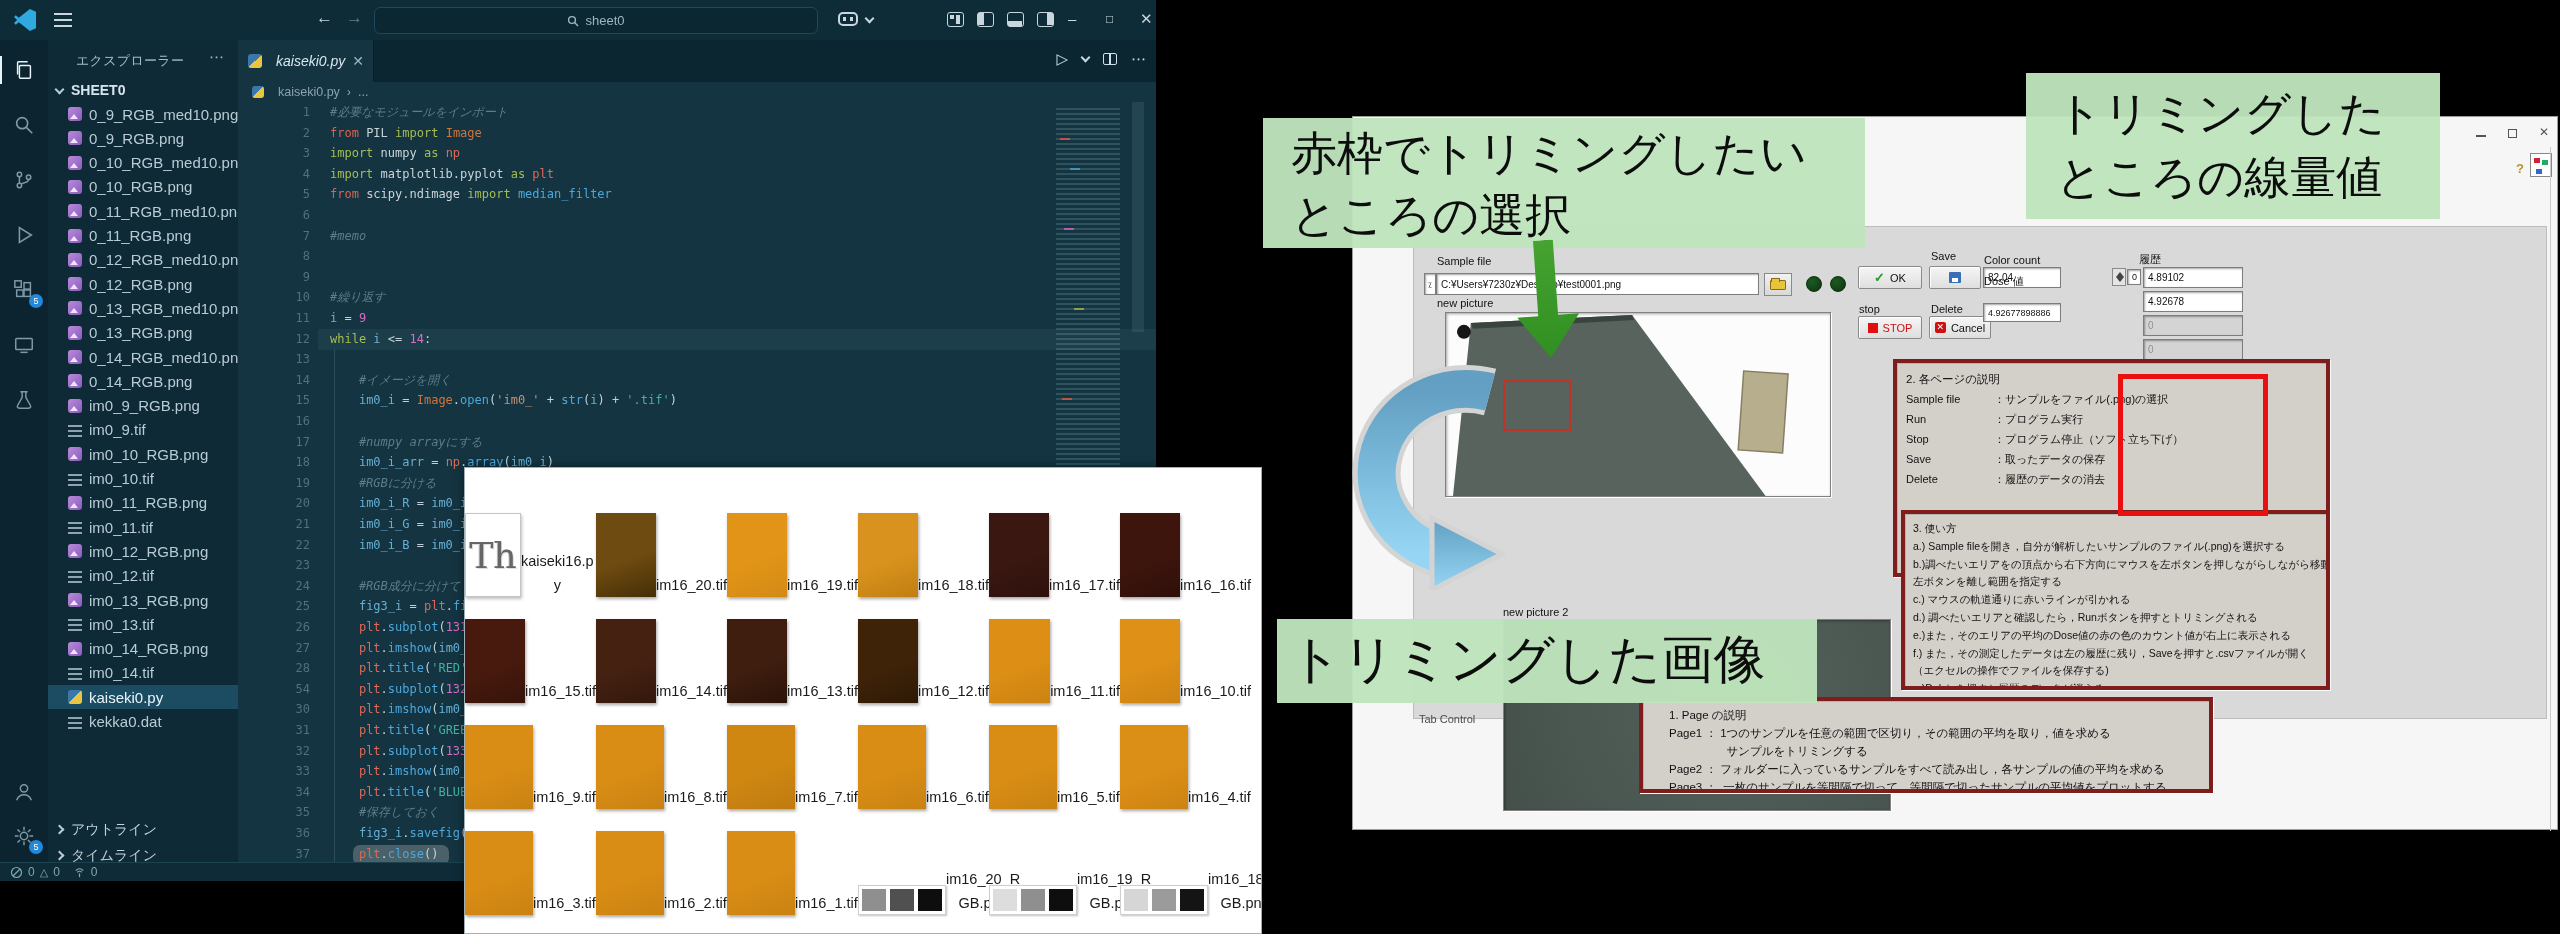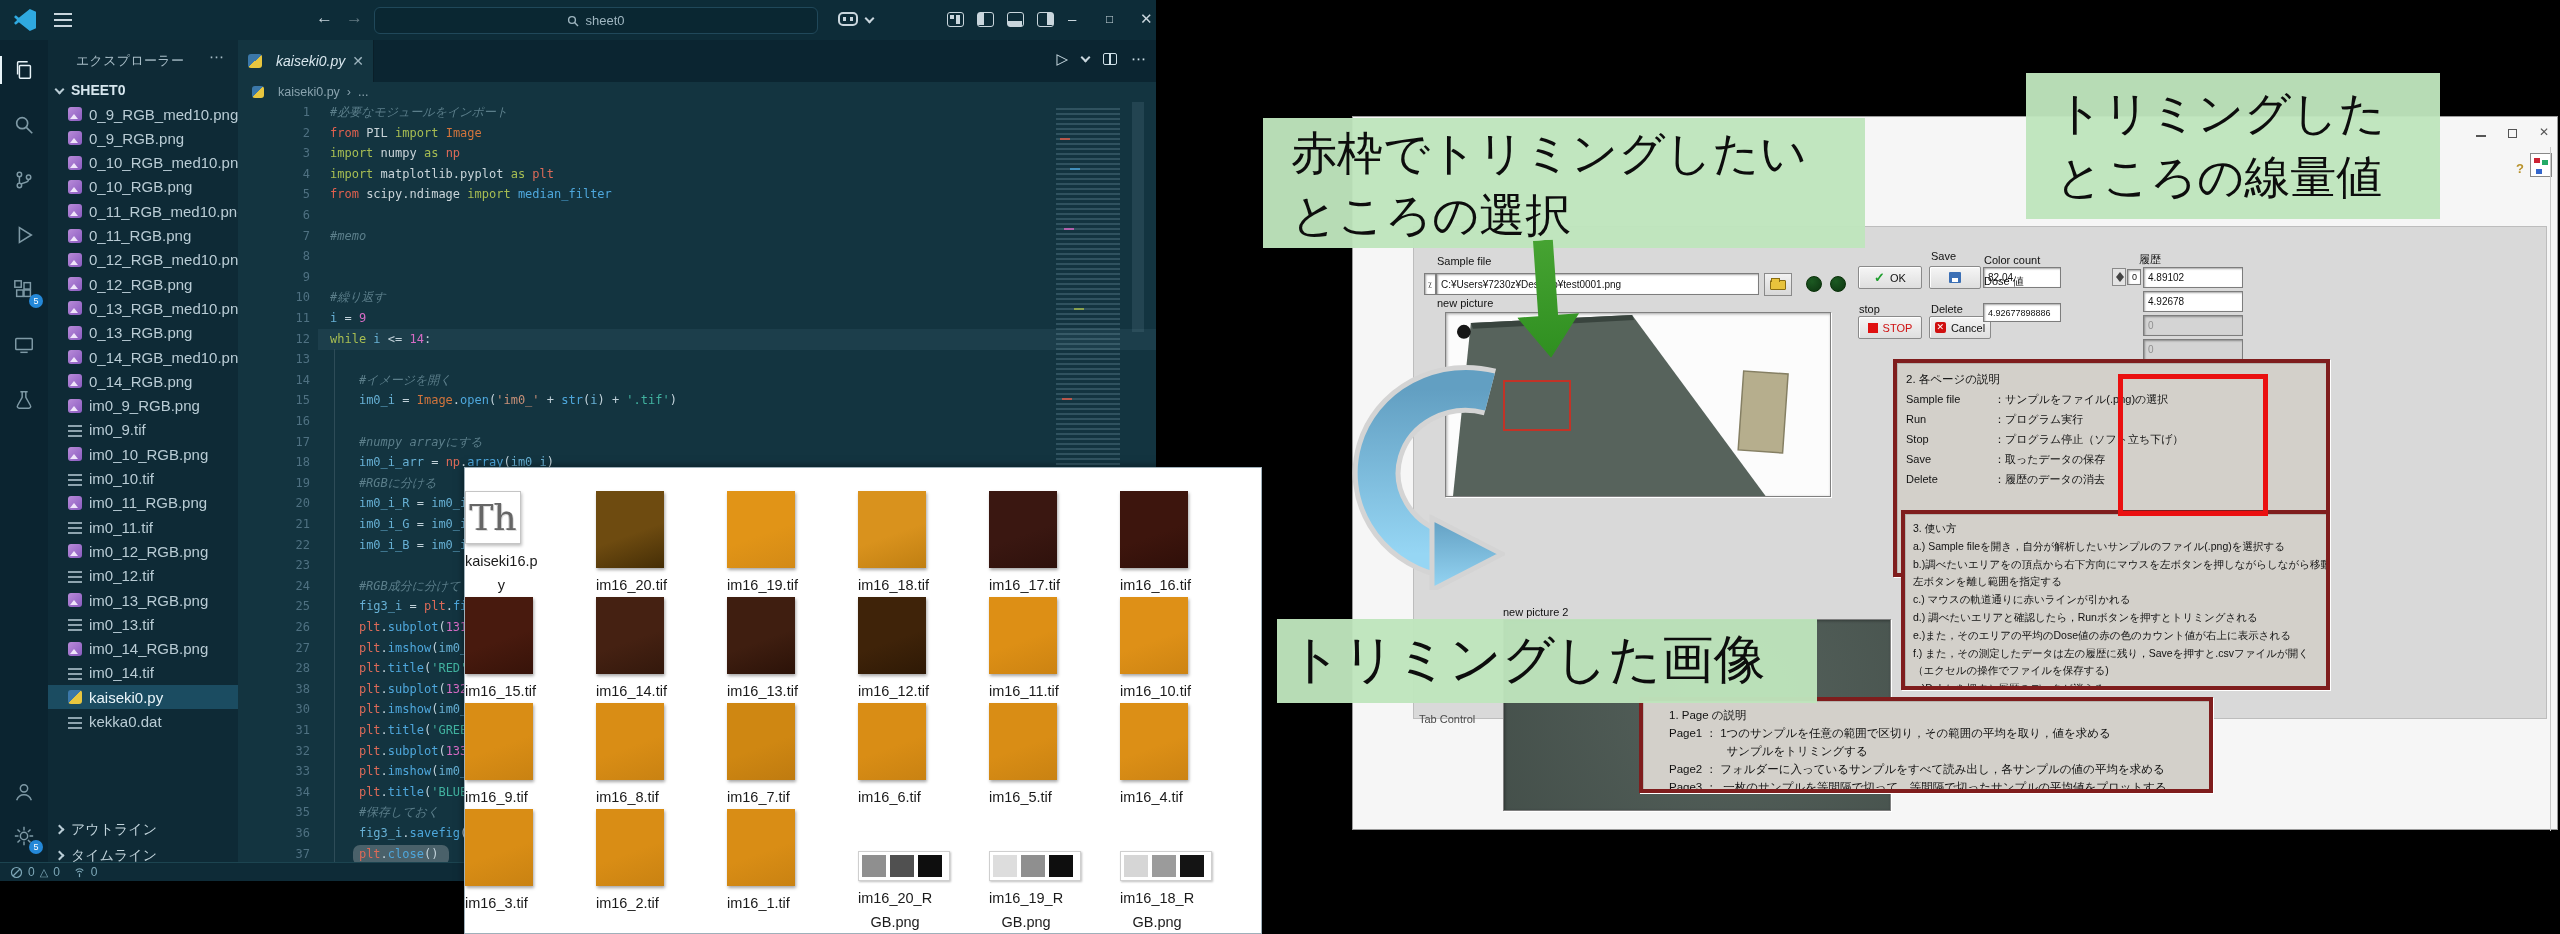--- a/index.html
+++ b/index.html
@@ -100,21 +100,21 @@
   .spin:after{content:"";position:absolute;left:3px;bottom:3px;border-left:4px solid transparent;border-right:4px solid transparent;border-top:5px solid #444}
   .stopsq{width:10px;height:10px;background:#e01010}
   .cancelsq{width:11px;height:11px;background:#d01010;color:#fff;font-size:9px;line-height:11px;text-align:center;border-radius:2px}
   .savesq{width:12px;height:11px;background:#3b6fb5;position:relative;border-radius:1px}
   .savesq:before{content:"";position:absolute;left:3px;bottom:1px;width:6px;height:4px;background:#fff}
   .okcheck{color:#1f9e2e;font-weight:bold;font-size:13px}
 
   
   .filepanel{position:absolute;left:464px;top:467px;width:798px;height:467px;background:#fff;border:1px solid #9fb0ba;box-shadow:0 0 8px rgba(0,0,0,.5);z-index:3;overflow:hidden}
   .fgrid{position:absolute;left:0;top:23px;display:grid;grid-template-columns:repeat(6,131px);grid-auto-rows:106px}
-  .fcell{display:flex;flex-direction:column;align-items:flex-start}
+  .fcell{display:flex;flex-direction:row;align-items:flex-end}
   .tile{width:68px;height:84px;box-shadow:1px 2px 3px rgba(0,0,0,.35)}
   .pythumb{width:56px;height:84px;background:#fff;border:1px solid #c5c5c5;box-shadow:1px 2px 3px rgba(0,0,0,.25);display:flex;align-items:center;justify-content:center}
   .pythumb span{font-family:"DejaVu Serif",serif;font-size:36px;color:#666;text-shadow:1px 1px 0 #ddd,-1px 0 0 #bbb}
   .strip{width:92px;height:30px;background:#fff;border:1px solid #cfcfcf;box-shadow:1px 1px 2px rgba(0,0,0,.25);display:flex;gap:4px;padding:3px;margin-top:42px}
   .strip i{width:24px;height:22px;display:block}
   .flabel{margin-top:5px;font-size:14.5px;color:#1a1a1a;text-align:center;line-height:24px}
 
   
   .greenbox{position:absolute;background:rgba(190,229,188,.96);color:#0d0d0d;z-index:4}
   .greenbox .l{display:block}
@@ -393,21 +393,21 @@
           <div class="cline" style="top: 370.8px;"><span class="lnum">19</span><span class="ltoks"><span class="tk-cm">    #RGBに分ける</span></span></div>
           <div class="cline" style="top: 391.4px;"><span class="lnum">20</span><span class="ltoks"><span class="tk-pl">    </span><span class="tk-var">im0_i_R</span><span class="tk-op"> = </span><span class="tk-var">im0_i_arr</span><span class="tk-op">[:,:,0]</span></span></div>
           <div class="cline" style="top: 412px;"><span class="lnum">21</span><span class="ltoks"><span class="tk-pl">    </span><span class="tk-var">im0_i_G</span><span class="tk-op"> = </span><span class="tk-var">im0_i_arr</span><span class="tk-op">[:,:,1]</span></span></div>
           <div class="cline" style="top: 432.6px;"><span class="lnum">22</span><span class="ltoks"><span class="tk-pl">    </span><span class="tk-var">im0_i_B</span><span class="tk-op"> = </span><span class="tk-var">im0_i_arr</span><span class="tk-op">[:,:,2]</span></span></div>
           <div class="cline" style="top: 453.2px;"><span class="lnum">23</span><span class="ltoks"></span></div>
           <div class="cline" style="top: 473.8px;"><span class="lnum">24</span><span class="ltoks"><span class="tk-cm">    #RGB成分に分けて</span></span></div>
           <div class="cline" style="top: 494.4px;"><span class="lnum">25</span><span class="ltoks"><span class="tk-pl">    </span><span class="tk-var">fig3_i</span><span class="tk-op"> = </span><span class="tk-n2">plt</span><span class="tk-op">.</span><span class="tk-fn">figure</span><span class="tk-op">()</span></span></div>
           <div class="cline" style="top: 515px;"><span class="lnum">26</span><span class="ltoks"><span class="tk-pl">    </span><span class="tk-n2">plt</span><span class="tk-op">.</span><span class="tk-fn">subplot</span><span class="tk-op">(</span><span class="tk-num">131</span><span class="tk-op">)</span></span></div>
           <div class="cline" style="top: 535.6px;"><span class="lnum">27</span><span class="ltoks"><span class="tk-pl">    </span><span class="tk-n2">plt</span><span class="tk-op">.</span><span class="tk-fn">imshow</span><span class="tk-op">(</span><span class="tk-var">im0_i_R</span><span class="tk-op">)</span></span></div>
           <div class="cline" style="top: 556.2px;"><span class="lnum">28</span><span class="ltoks"><span class="tk-pl">    </span><span class="tk-n2">plt</span><span class="tk-op">.</span><span class="tk-fn">title</span><span class="tk-op">(</span><span class="tk-strt">'RED'</span><span class="tk-op">)</span></span></div>
-          <div class="cline" style="top: 576.8px;"><span class="lnum">38</span><span class="ltoks"><span class="tk-pl">    </span><span class="tk-n2">plt</span><span class="tk-op">.</span><span class="tk-fn">subplot</span><span class="tk-op">(</span><span class="tk-num">132</span><span class="tk-op">)</span></span></div>
+          <div class="cline" style="top: 576.8px;"><span class="lnum">54</span><span class="ltoks"><span class="tk-pl">    </span><span class="tk-n2">plt</span><span class="tk-op">.</span><span class="tk-fn">subplot</span><span class="tk-op">(</span><span class="tk-num">132</span><span class="tk-op">)</span></span></div>
           <div class="cline" style="top: 597.4px;"><span class="lnum">30</span><span class="ltoks"><span class="tk-pl">    </span><span class="tk-n2">plt</span><span class="tk-op">.</span><span class="tk-fn">imshow</span><span class="tk-op">(</span><span class="tk-var">im0_i_G</span><span class="tk-op">)</span></span></div>
           <div class="cline" style="top: 618px;"><span class="lnum">31</span><span class="ltoks"><span class="tk-pl">    </span><span class="tk-n2">plt</span><span class="tk-op">.</span><span class="tk-fn">title</span><span class="tk-op">(</span><span class="tk-strt">'GREEN'</span><span class="tk-op">)</span></span></div>
           <div class="cline" style="top: 638.6px;"><span class="lnum">32</span><span class="ltoks"><span class="tk-pl">    </span><span class="tk-n2">plt</span><span class="tk-op">.</span><span class="tk-fn">subplot</span><span class="tk-op">(</span><span class="tk-num">133</span><span class="tk-op">)</span></span></div>
           <div class="cline" style="top: 659.2px;"><span class="lnum">33</span><span class="ltoks"><span class="tk-pl">    </span><span class="tk-n2">plt</span><span class="tk-op">.</span><span class="tk-fn">imshow</span><span class="tk-op">(</span><span class="tk-var">im0_i_B</span><span class="tk-op">)</span></span></div>
           <div class="cline" style="top: 679.8px;"><span class="lnum">34</span><span class="ltoks"><span class="tk-pl">    </span><span class="tk-n2">plt</span><span class="tk-op">.</span><span class="tk-fn">title</span><span class="tk-op">(</span><span class="tk-strt">'BLUE'</span><span class="tk-op">)</span></span></div>
           <div class="cline" style="top: 700.4px;"><span class="lnum">35</span><span class="ltoks"><span class="tk-cm">    #保存しておく</span></span></div>
           <div class="cline" style="top: 721px;"><span class="lnum">36</span><span class="ltoks"><span class="tk-pl">    </span><span class="tk-var">fig3_i</span><span class="tk-op">.</span><span class="tk-fn">savefig</span><span class="tk-op">(</span><span class="tk-str">'fig3_'</span><span class="tk-op">)</span></span></div>
           <div class="cline" style="top: 741.6px;"><span class="lnum">37</span><span class="ltoks"><span class="tk-pl">    </span><span class="tk-n2">plt</span><span class="tk-op">.</span><span class="tk-fn">close</span><span class="tk-op">()</span></span></div>
         </div>
       <div class="minimap">

